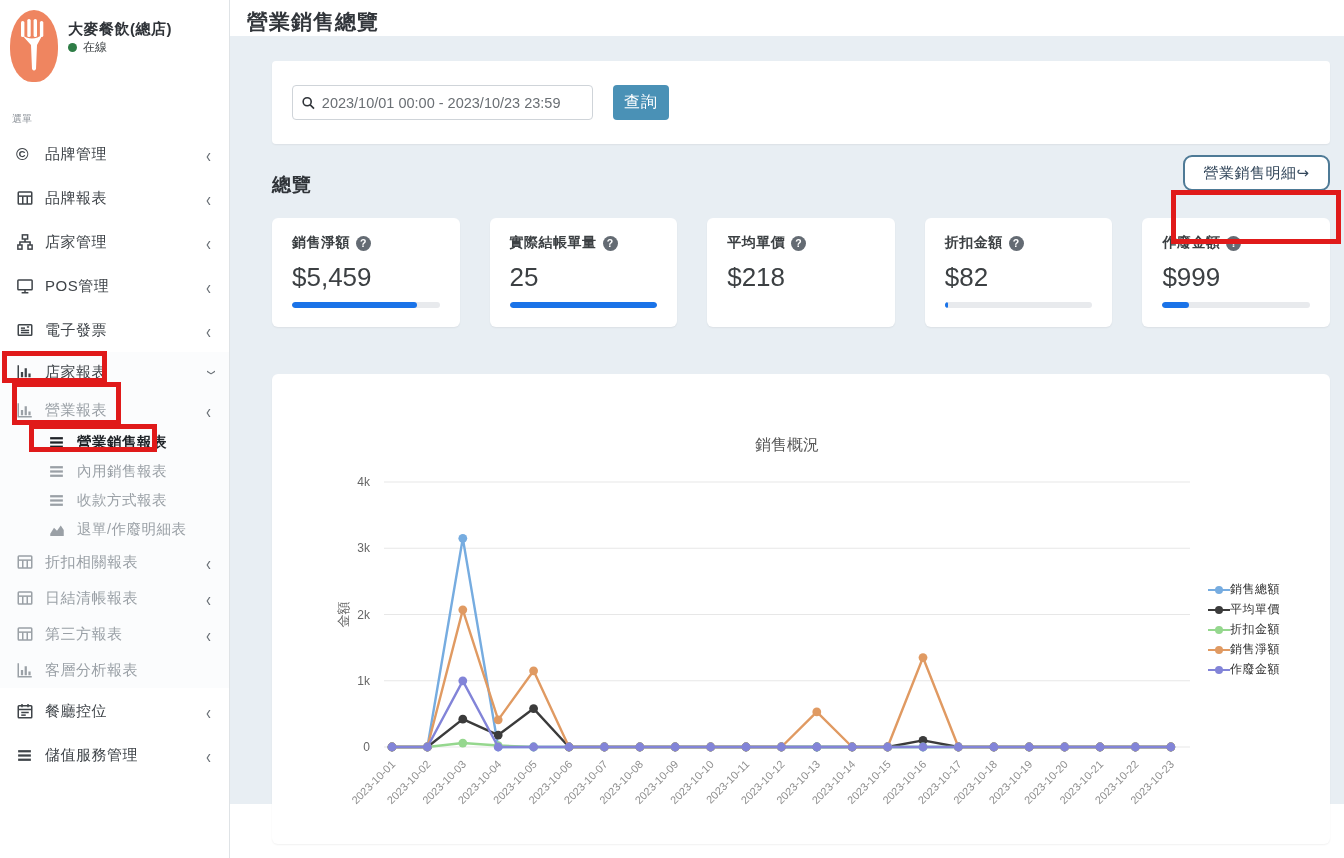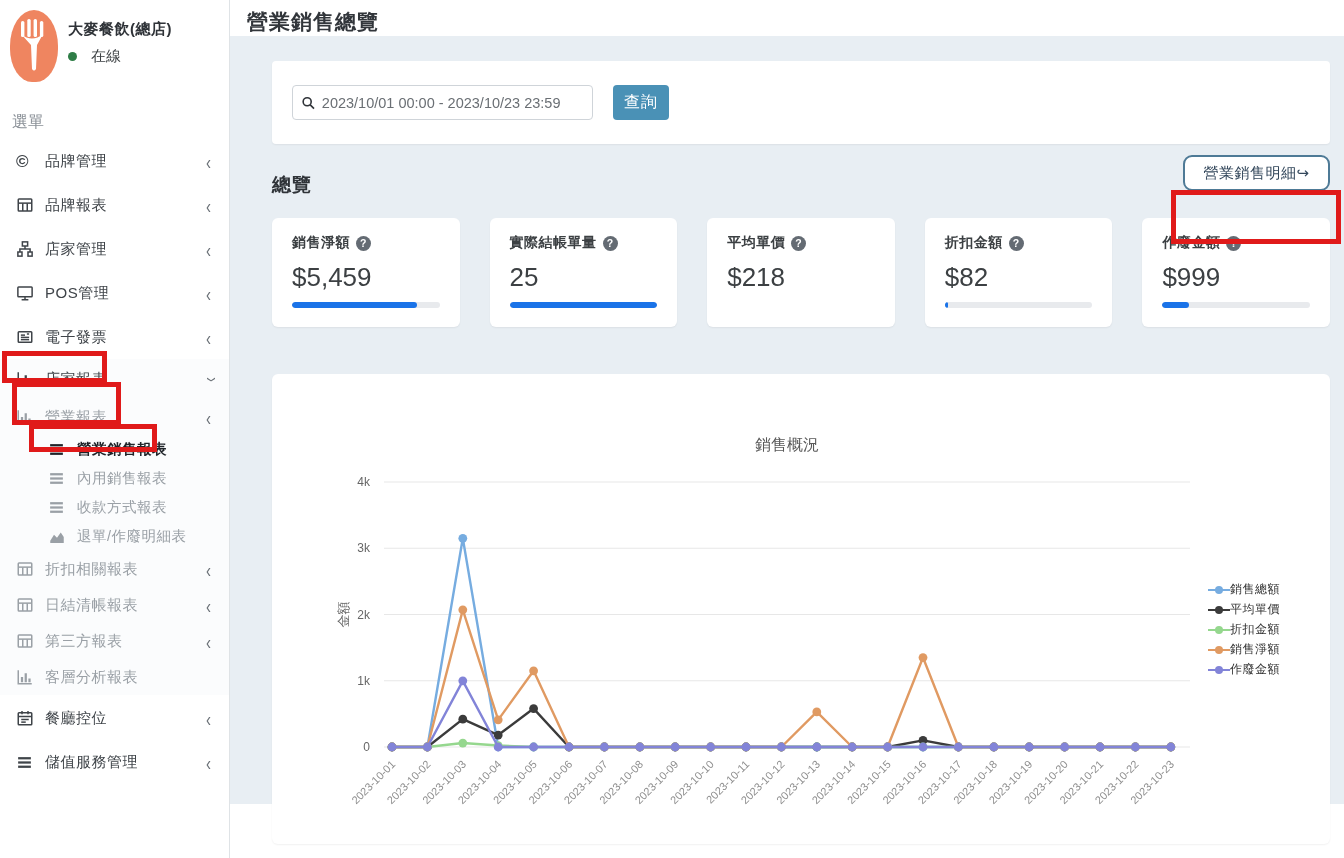--- a/index.html
+++ b/index.html
@@ -8,23 +8,23 @@
   #page { position:relative; width:1344px; height:804px; display:flex; }
 
   
   .sidebar { width:230px; height:858px; background:#fff; border-right:1px solid #dfe3e6;
     flex:0 0 230px; position:relative; }
   .brand { display:flex; padding:10px 12px 0 10px; gap:10px; }
   .logo { width:48px; height:72px; background:#ef8560; border-radius:50% 50% 46% 46%; position:relative; flex:0 0 48px; }
   .logo svg { position:absolute; left:7px; top:9px; }
   .brand-text { padding-top:10px; }
   .brand-name { font-size:15px; color:#2f3338; font-weight:700; letter-spacing:.5px; }
-  .brand-status { margin-top:8px; display:flex; align-items:center; gap:14px; font-size:15px; color:#3c4043; }
+  .brand-status { display:flex; align-items:center; gap:6px; font-size:12px; color:#3c4043; }
   .dot { width:9px; height:9px; border-radius:50%; background:#2e7d46; display:inline-block; }
-  .menu-label { margin:30px 4px 6px 12px; font-size:16px; color:#8a9097;font-family:Liberation Mono, monospace; }
+  .menu-label { margin:30px 4px 6px 12px; font-size:10px; color:#8a9097;font-family:Liberation Mono, monospace; }
   .menu { display:flex; flex-direction:column; }
   .side-item { display:flex; align-items:center; padding:0 14px 0 16px; cursor:pointer;
     font-size:15px; color:#3f4449; position:relative; }
   .side-item .ic { width:22px; flex:0 0 22px; display:flex; align-items:center; color:#3f4449; }
   .side-item .lbl { margin-left:7px; flex:1; letter-spacing:.5px; }
   .side-item .chev { color:#6b7177; font-size:15px; transform:scaleY(1.4); margin-right:4px; }
   .side-item .chev.down { transform:rotate(-90deg) scaleY(1.4); }
   .k-top { height:44px; }
   .k-parent { height:40px; }
   .k-sub1 { height:36px; }

